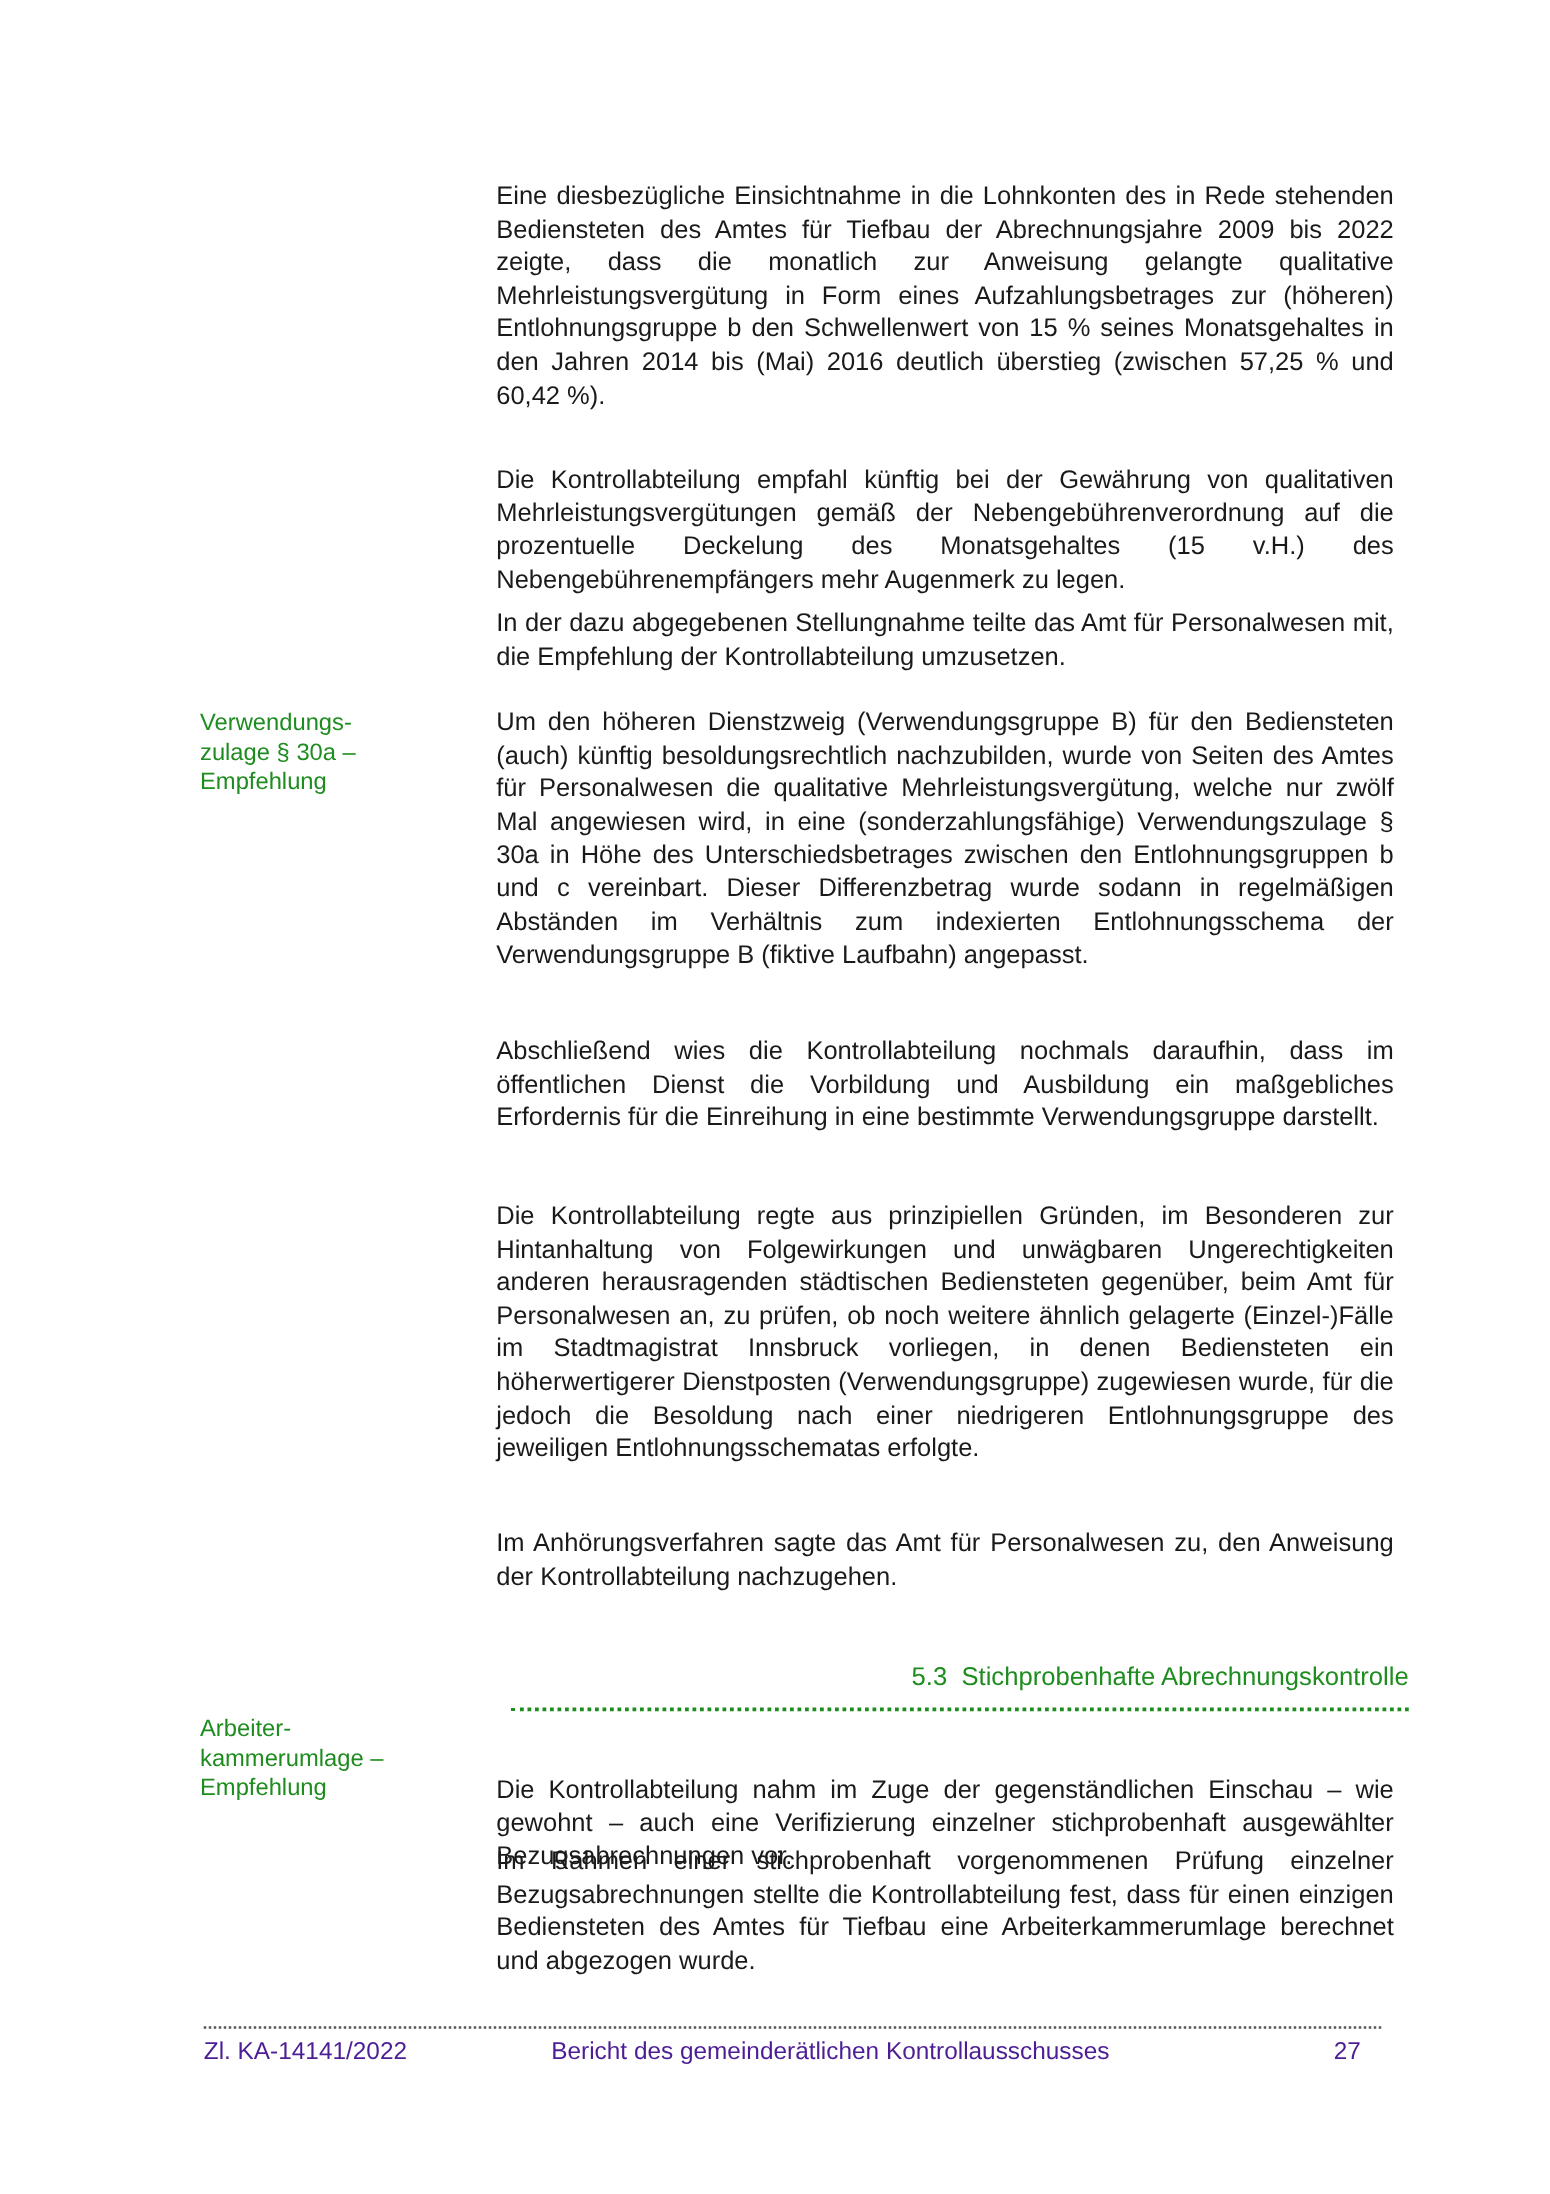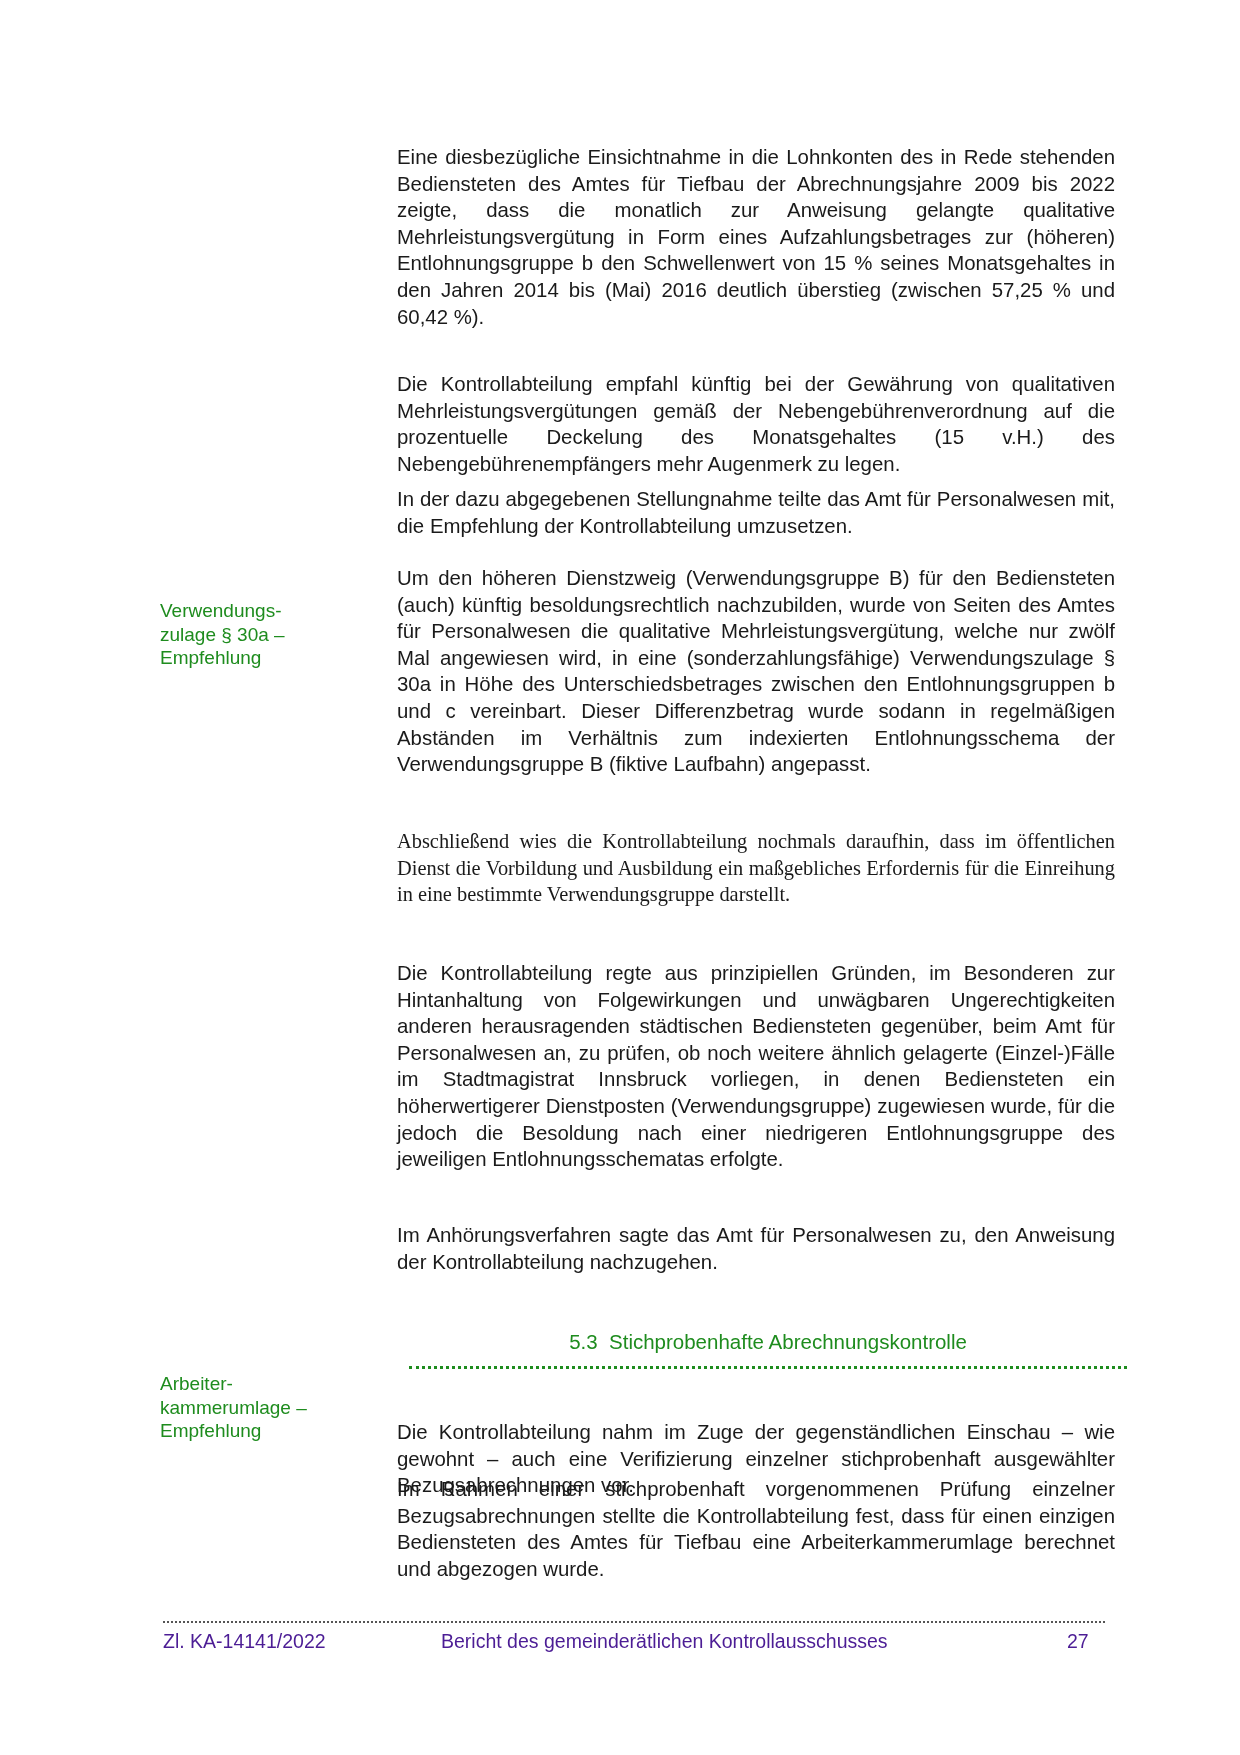--- a/index.html
+++ b/index.html
@@ -2,44 +2,44 @@
 <html><head>
 <meta charset="utf-8">
 <style>
   html, body { margin:0; padding:0; background:#ffffff; }
   body { width:1240px; height:1755px; position:relative; overflow:hidden;
          font-family:"Liberation Sans", sans-serif; color:#1a1a1a; }
   .para { position:absolute; left:397px; width:718px; font-size:20.4px; line-height:26.6px;
           text-align:justify; hyphens:manual; margin:0; }
   .note { position:absolute; left:160px; width:200px; font-size:19px; line-height:23.5px;
           color:#1e8c1e; margin:0; }
-  .heading { position:absolute; left:409px; width:718px; top:1329px; text-align:center;
+  .heading { position:absolute; left:409px; width:718px; top:1329px; text-align:right;
              font-size:20.5px; color:#1e8c1e; margin:0; line-height:26px; }
   .heading-rule { position:absolute; left:409px; width:718px; top:1366px; height:0;
                   border-top:3px dotted #1e8c1e; }
   .footer-rule { position:absolute; left:163px; width:942px; top:1621px; height:0;
                  border-top:2px dotted #555; }
   .footer { position:absolute; top:1630px; font-size:19.5px; color:#4c1d95; }
   .f-left { left:163px; }
   .f-center { left:441px; }
   .f-right { left:1067px;text-align:right; }
 </style>
 </head>
 <body>
 
 <p class="para" style="top:144px;">Eine diesbezügliche Einsichtnahme in die Lohnkonten des in Rede stehenden Bediensteten des Amtes für Tiefbau der Abrechnungsjahre 2009 bis 2022 zeigte, dass die monatlich zur Anweisung gelangte qualitative Mehrleistungsvergütung in Form eines Aufzahlungsbetrages zur (höheren) Entlohnungsgruppe b den Schwellenwert von 15 % seines Monatsgehaltes in den Jahren 2014 bis (Mai) 2016 deutlich überstieg (zwischen 57,25 % und 60,42 %).</p>
 <p class="para" style="top:355px;margin-top:16px;">Die Kontrollabteilung empfahl künftig bei der Gewährung von qualitativen Mehrleistungsvergütungen gemäß der Nebengebühren­verordnung auf die prozentuelle Deckelung des Monatsgehaltes (15 v.H.) des Nebengebührenempfängers mehr Augenmerk zu legen.</p>
 <p class="para" style="top:486px;">In der dazu abgegebenen Stellungnahme teilte das Amt für Personal­wesen mit, die Empfehlung der Kontrollabteilung umzusetzen.</p>
 
-<p class="note" style="top:599px; white-space:pre-line;">Verwendungs-
+<p class="note" style="top:567px; white-space:pre-line;">Verwendungs-
 zulage § 30a –
 Empfehlung</p>
 <p class="para" style="top:565px;">Um den höheren Dienstzweig (Verwendungsgruppe B) für den Bediensteten (auch) künftig besoldungsrechtlich nachzubilden, wurde von Seiten des Amtes für Personalwesen die qualitative Mehrleistungsvergütung, welche nur zwölf Mal angewiesen wird, in eine (sonderzahlungsfähige) Verwendungszulage § 30a in Höhe des Unterschiedsbetrages zwischen den Entlohnungsgruppen b und c vereinbart. Dieser Differenzbetrag wurde sodann in regelmäßigen Abständen im Verhältnis zum indexierten Entlohnungsschema der Verwendungsgruppe B (fiktive Laufbahn) angepasst.</p>
 
-<p class="para" style="top:828px;font-family:Liberation Serif, serif;">Abschließend wies die Kontrollabteilung nochmals daraufhin, dass im öffentlichen Dienst die Vorbildung und Ausbildung ein maßgebliches Erfordernis für die Einreihung in eine bestimmte Verwendungsgruppe darstellt.</p>
+<p class="para" style="top:828px;">Abschließend wies die Kontrollabteilung nochmals daraufhin, dass im öffentlichen Dienst die Vorbildung und Ausbildung ein maßgebliches Erfordernis für die Einreihung in eine bestimmte Verwendungsgruppe darstellt.</p>
 <p class="para" style="top:960px;">Die Kontrollabteilung regte aus prinzipiellen Gründen, im Besonderen zur Hintanhaltung von Folgewirkungen und unwägbaren Ungerechtig­keiten anderen herausragenden städtischen Bediensteten gegenüber, beim Amt für Personalwesen an, zu prüfen, ob noch weitere ähnlich gelagerte (Einzel-)Fälle im Stadtmagistrat Innsbruck vorliegen, in denen Bediensteten ein höherwertigerer Dienstposten (Verwendungs­gruppe) zugewiesen wurde, für die jedoch die Besoldung nach einer niedrigeren Entlohnungsgruppe des jeweiligen Entlohnungsschematas erfolgte.</p>
 <p class="para" style="top:1222px;">Im Anhörungsverfahren sagte das Amt für Personalwesen zu, den Anweisung der Kontrollabteilung nachzugehen.</p>
 
 <h2 class="heading" style="white-space:pre;font-weight:normal;">5.3  Stichprobenhafte Abrechnungskontrolle</h2>
 <div class="heading-rule"></div>
 
 <p class="note" style="top:1372px; white-space:pre-line;">Arbeiter-
 kammerumlage –
 Empfehlung</p>
 <p class="para" style="top:1371px;margin-top:48px;">Die Kontrollabteilung nahm im Zuge der gegenständlichen Einschau – wie gewohnt – auch eine Verifizierung einzelner stichprobenhaft ausge­wählter Bezugsabrechnungen vor.</p>

